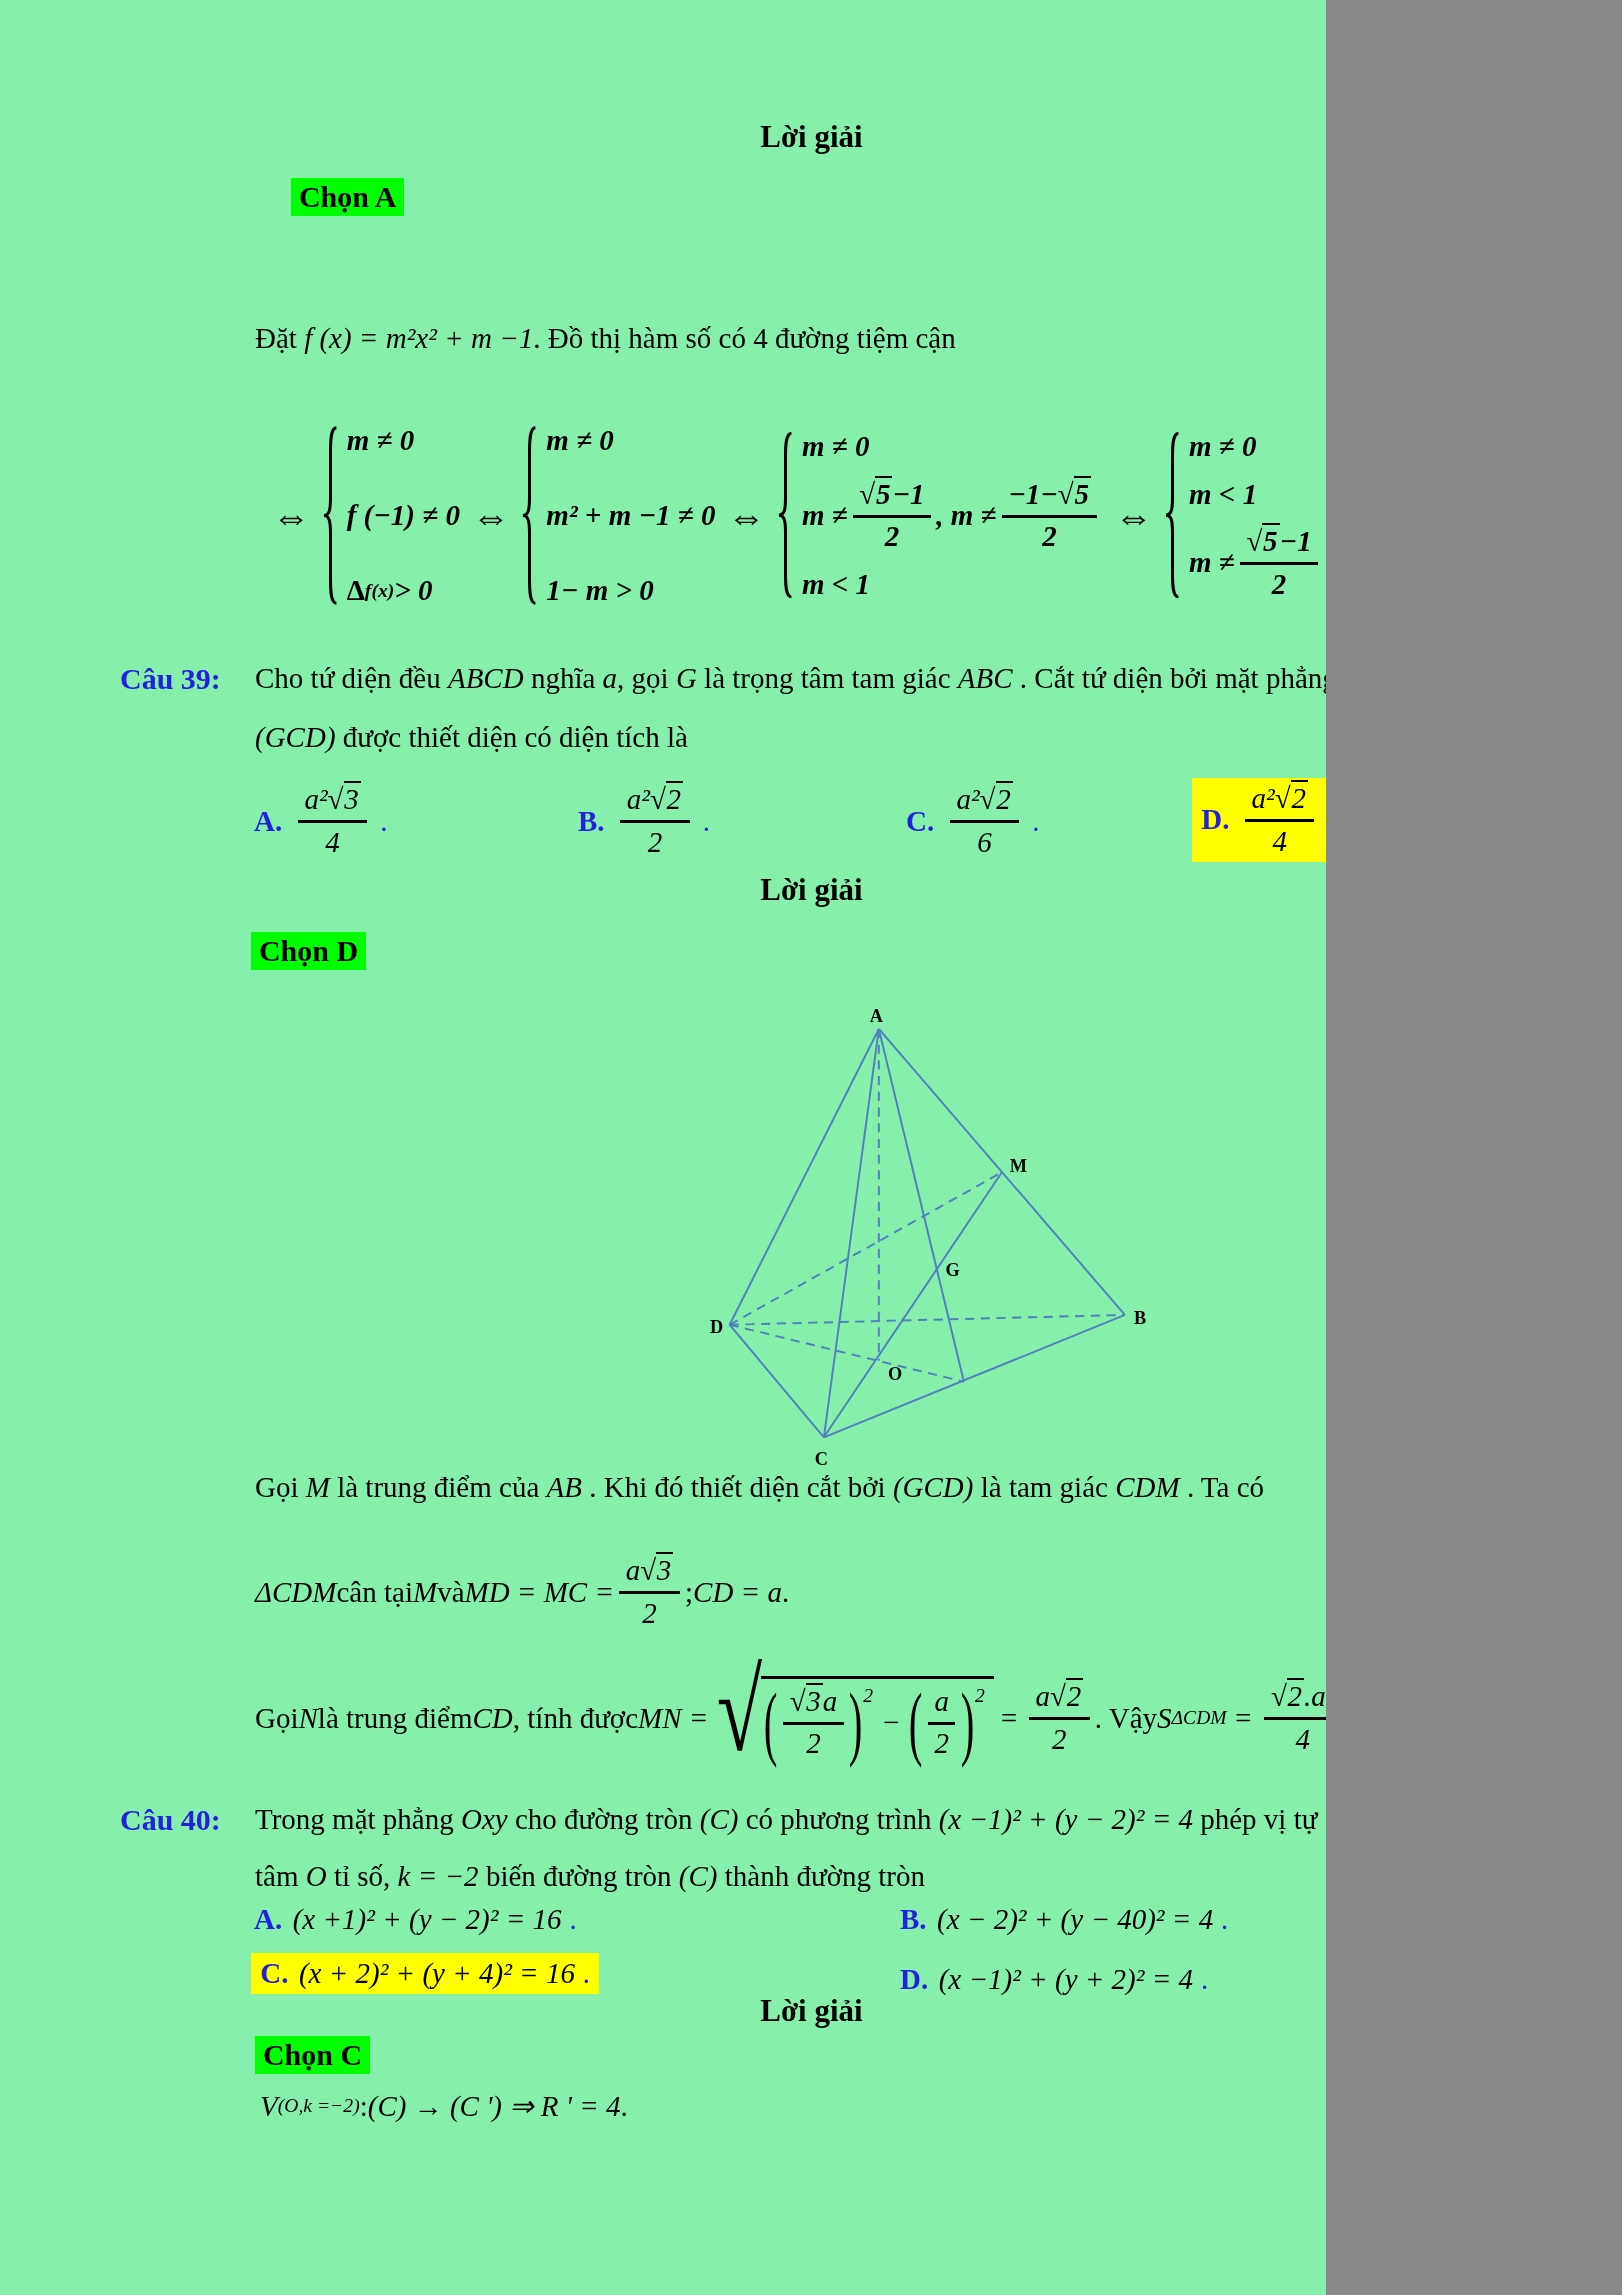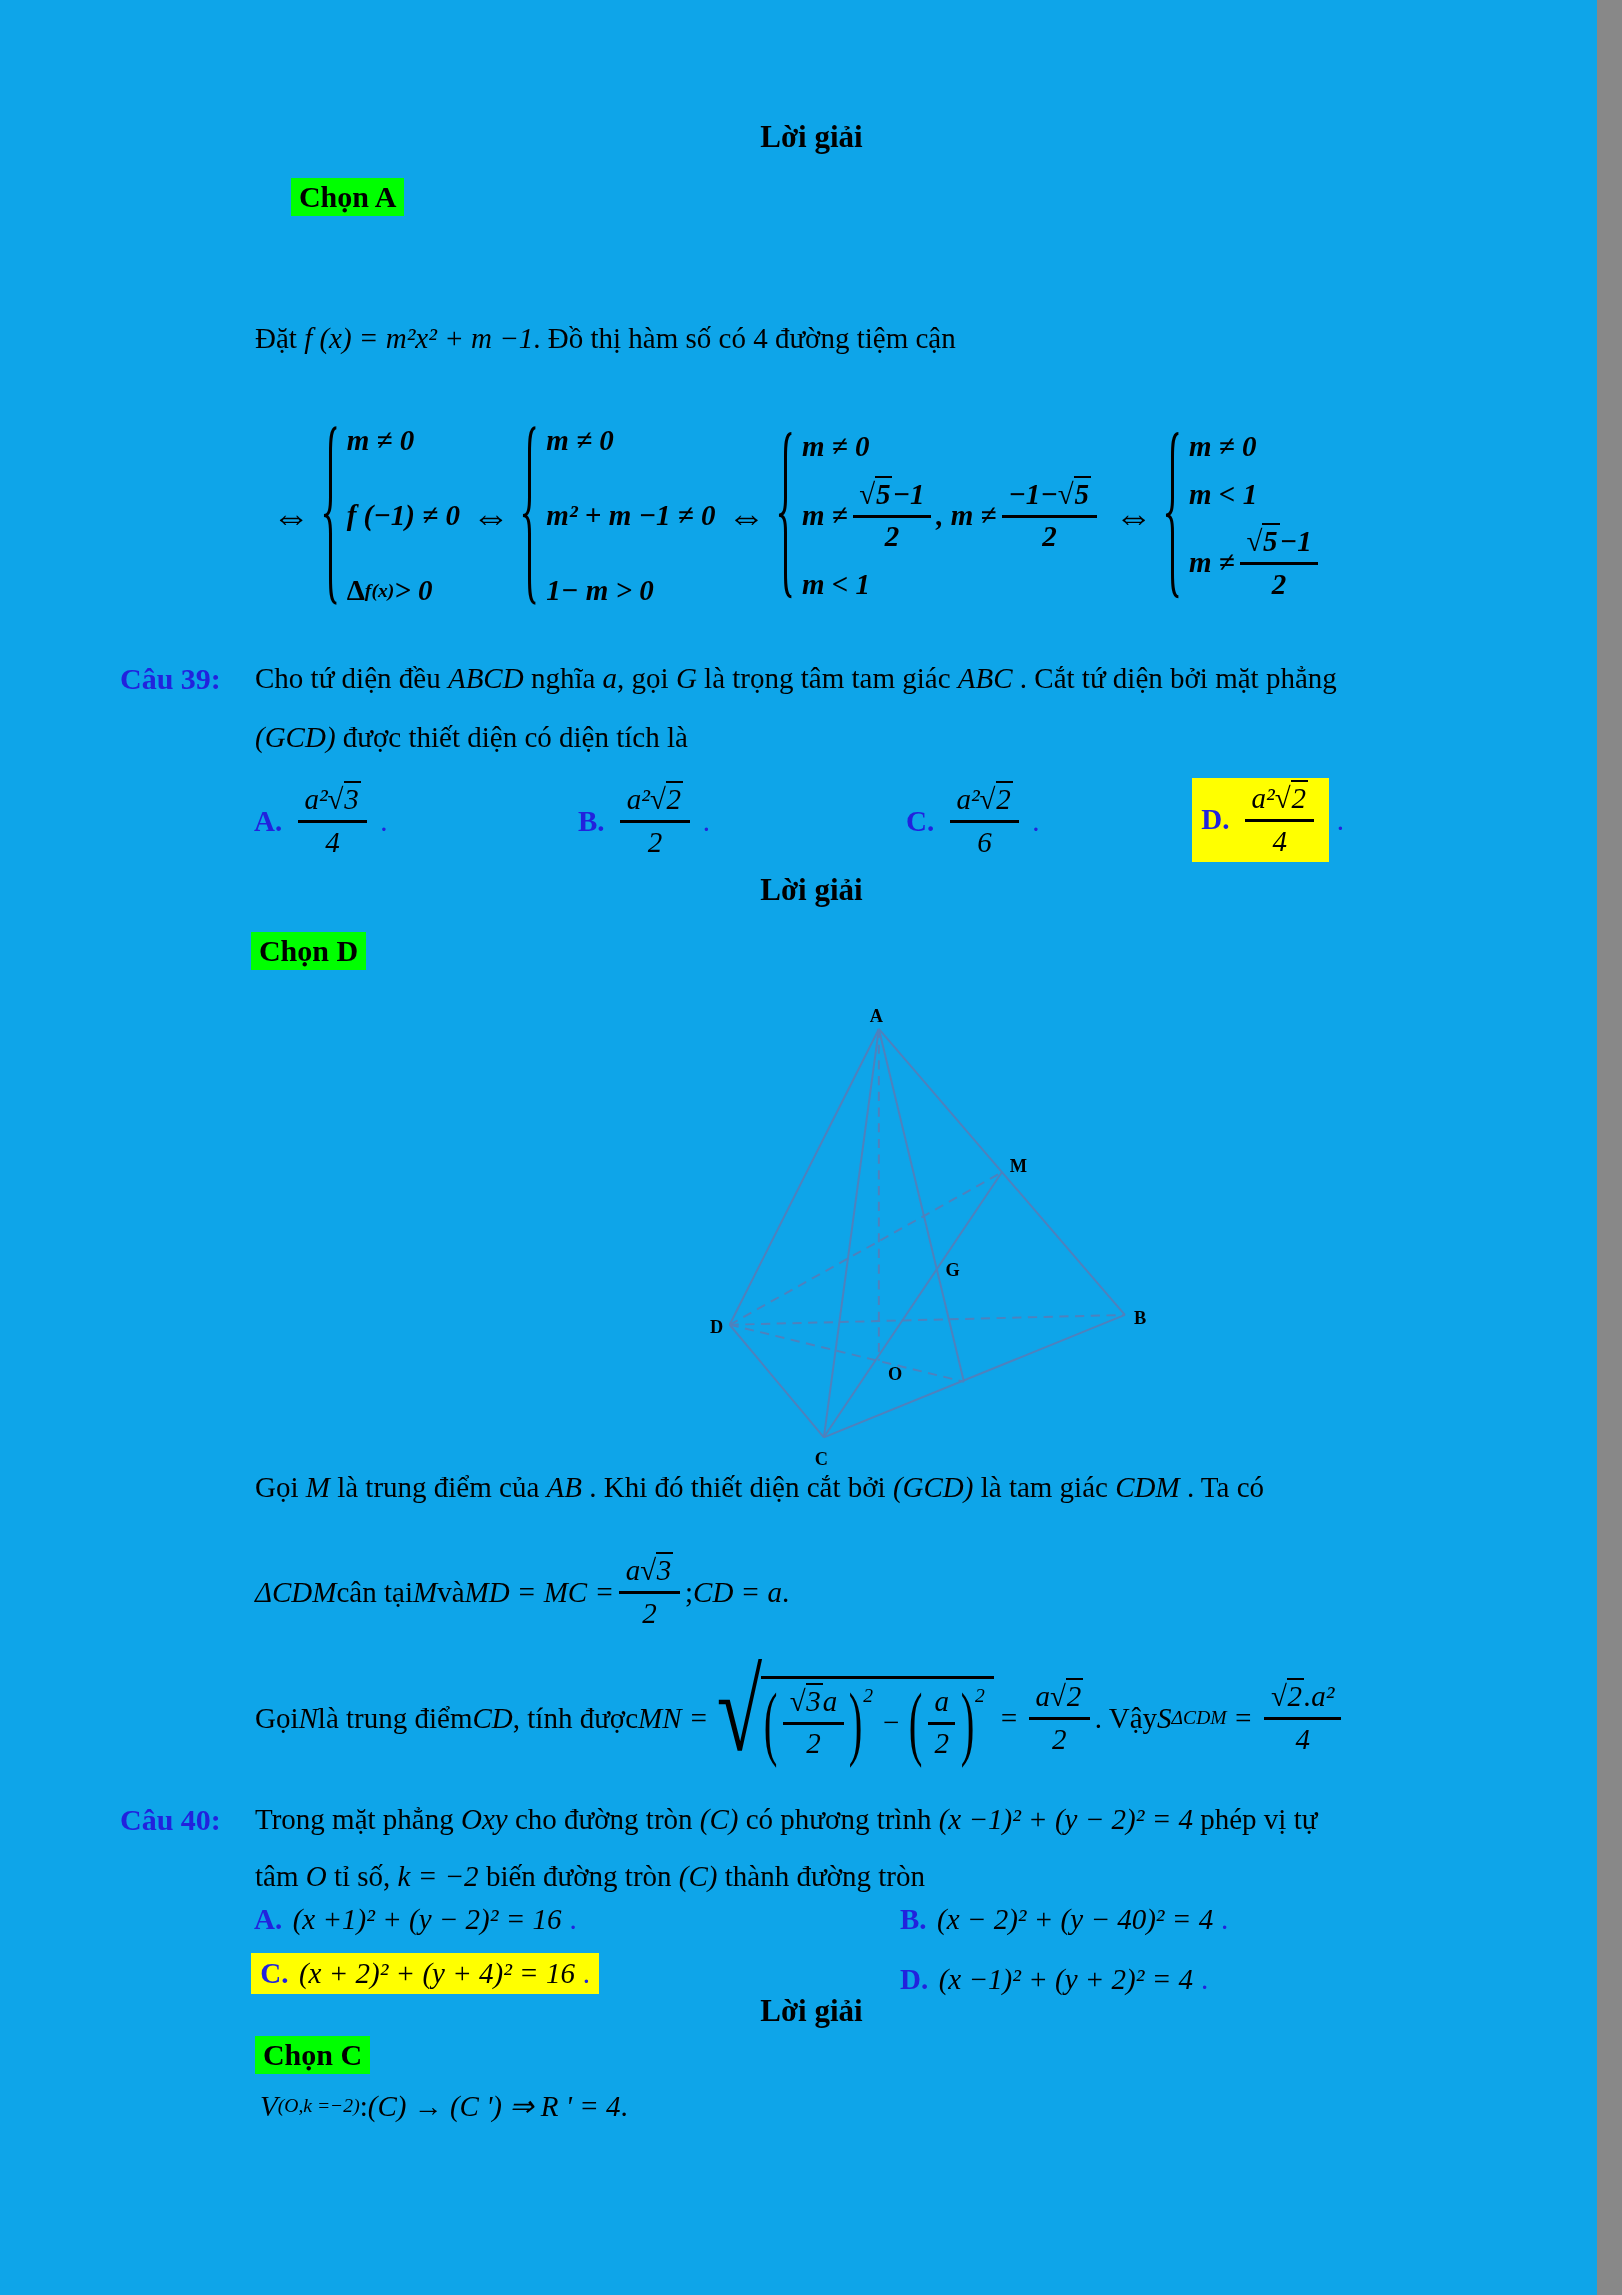--- a/index.html
+++ b/index.html
@@ -1,16 +1,16 @@
 <!DOCTYPE html>
 <html style="font-size:10.5px"><head>
 <meta charset="utf-8">
 <style>
   html,body{margin:0;padding:0;background:#888;}
-  .page{position:relative;width:1597px;height:2295px;background:#0ea5e9;
+  .page{position:relative;width:1326px;height:2295px;background:#86efac;
         font-family:"Liberation Serif",serif;font-size:29px;color:#000;overflow:hidden;}
   .abs{position:absolute;white-space:nowrap;}
   .centered{left:0;width:1623px;text-align:center;}
   .b{font-weight:bold;}
   .it{font-style:italic;}
   .blue{color:#2222dd;}
   .hl-green{background:#00ff00;display:inline-block;padding:2px 7.9px;}
   .hl-yellow{background:#ffff00;display:inline-flex;align-items:center;padding:3.9px 9.2px;}
   .flexrow{display:flex;align-items:center;}
   

